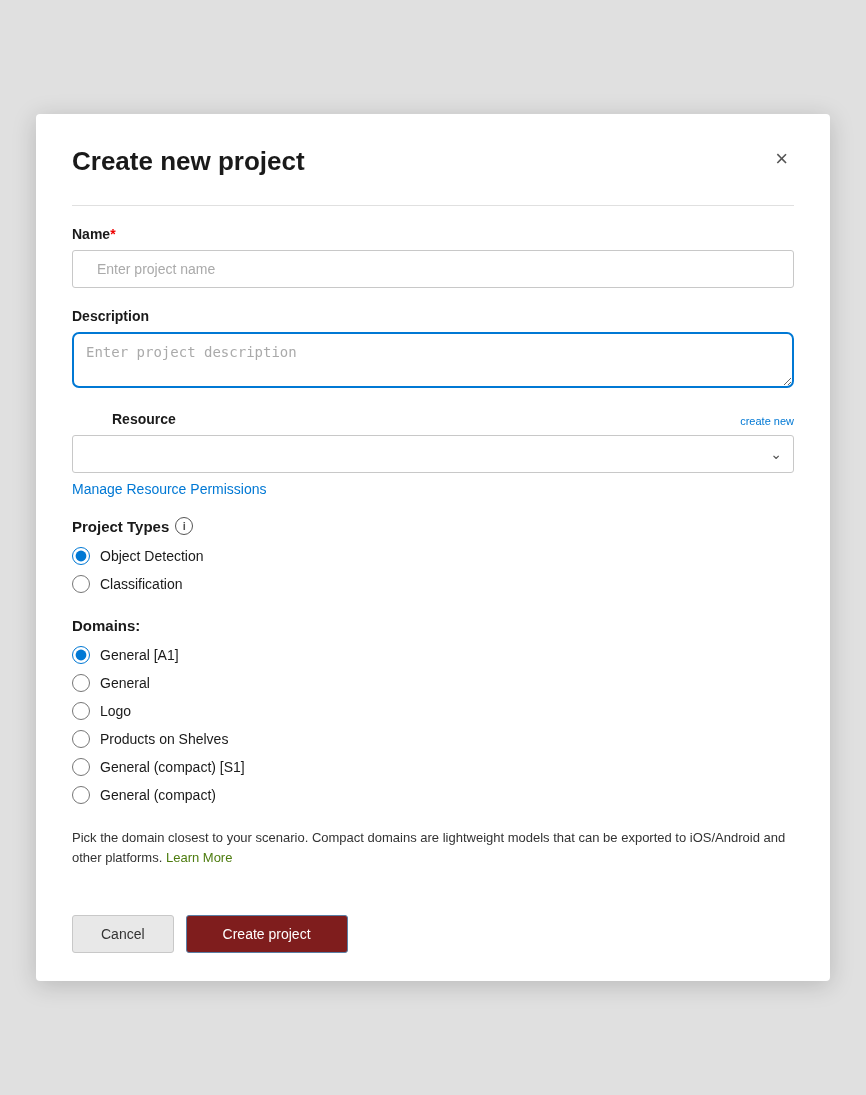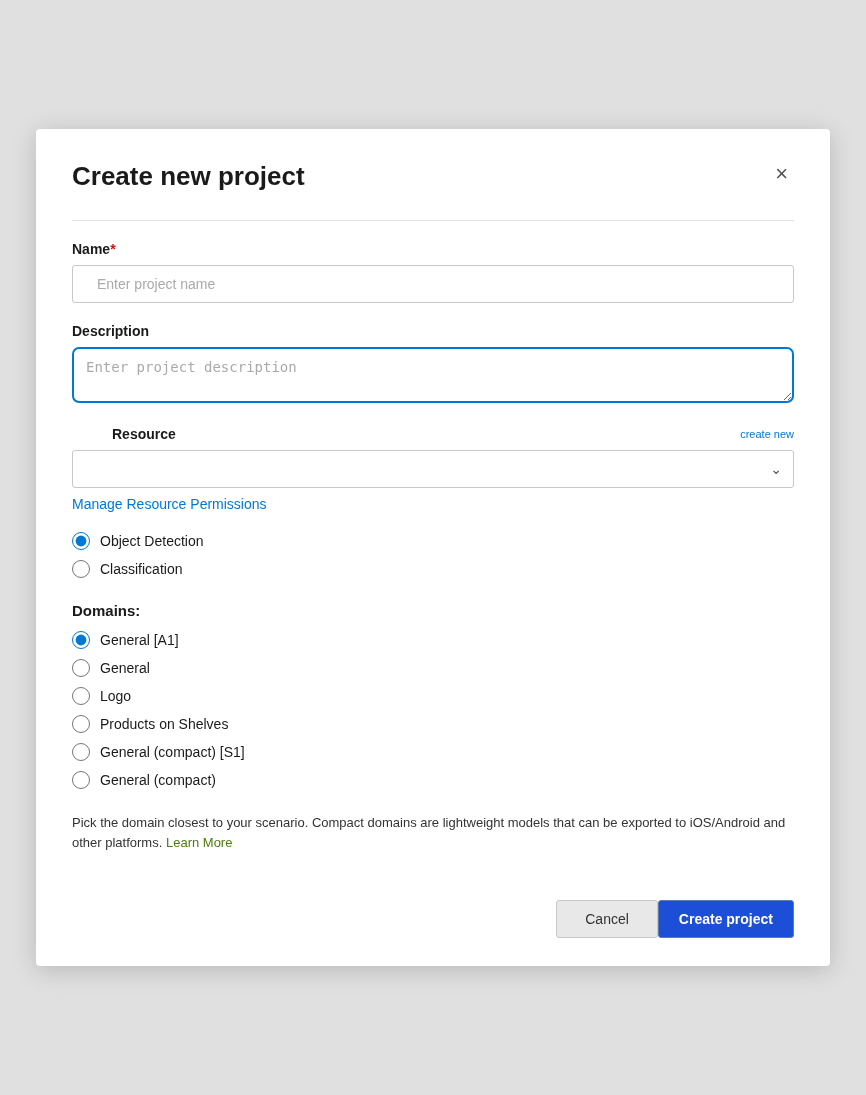--- a/index.html
+++ b/index.html
@@ -105,21 +105,21 @@
       resize: vertical;
       min-height: 52px;
     }
 
     .textarea-input::placeholder {
       color: #aaa;
     }
 
     .resource-row {
       display: flex;
-      align-items: center;
+      align-items: flex-end;
       justify-content: space-between;
       margin-bottom: 8px;
       padding-left: 40px;
     }
 
     .create-new-link {
       color: #0078d4;
       text-decoration: none;
       font-size: 11px;
       cursor: pointer;
@@ -229,44 +229,43 @@
     }
 
     .learn-more-link {
       color: #4d7c0f;
       text-decoration: none;
       cursor: pointer;
     }
 
     .dialog-footer {
       display: flex;
-      justify-content: flex-end;
-      gap: 0;
+      gap: 12px;
       margin-top: 32px;
       padding-top: 16px;
     }
 
     .btn-cancel {
       background: #e8e8e8;
       border: 1px solid #c8c8c8;
       border-radius: 3px;
       padding: 10px 28px;
       font-size: 14px;
       font-weight: 500;
       color: #333;
       cursor: pointer;
     }
 
     .btn-create {
-      background: #1d4ed8;
+      background: #7f1d1d;
       border: 1px solid #5a7fa5;
       border-radius: 3px;
-      padding: 10px 20px;
-      font-size: 14px;
-      font-weight: 700;
+      padding: 10px 36px;
+      font-size: 14px;
+      font-weight: 400;
       color: #fff;
       cursor: pointer;
     }
 
     .divider {
       height: 1px;
       background: #e0e0e0;
       margin: 4px 0 20px 0;
     }
   </style>
@@ -305,20 +304,24 @@
           <select class="select-input">
             <option value=""></option>
           </select>
           <span class="chevron">⌄</span>
         </div>
       </div>
       <a class="manage-link">Manage Resource Permissions</a>
     </div>
 
     <div class="field-group">
+      <div class="section-title">
+        <span>Project Types</span>
+        <span class="info-icon">i</span>
+      </div>
       <div class="radio-group">
         <label class="radio-item">
           <input type="radio" name="project-type" checked="" style="">
           <span class="radio-label">Object Detection</span>
         </label>
         <label class="radio-item">
           <input type="radio" name="project-type" style="">
           <span class="radio-label">Classification</span>
         </label>
       </div>

